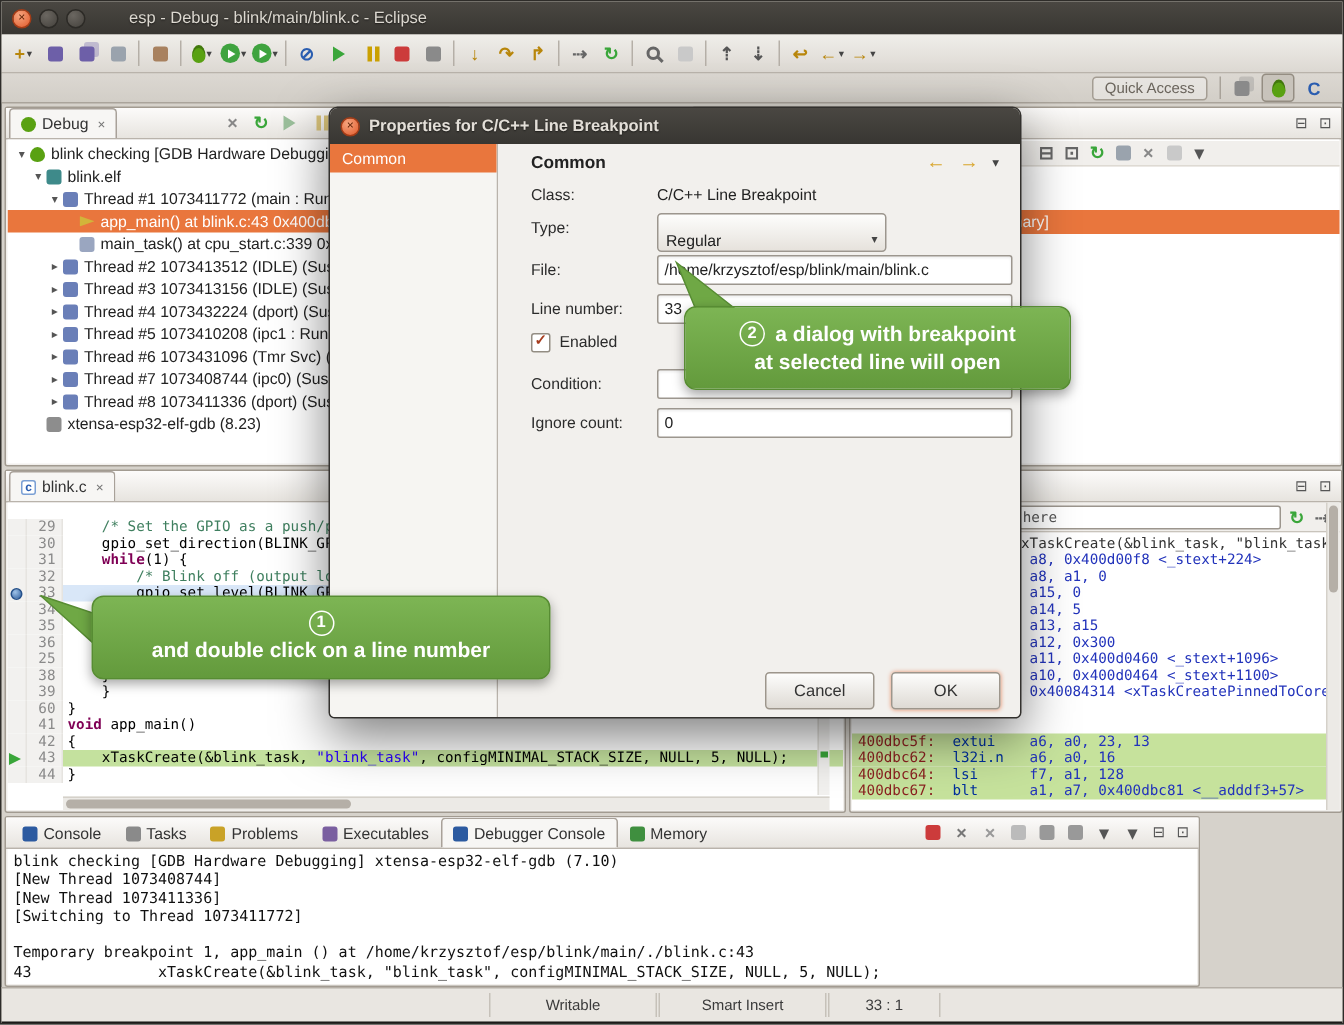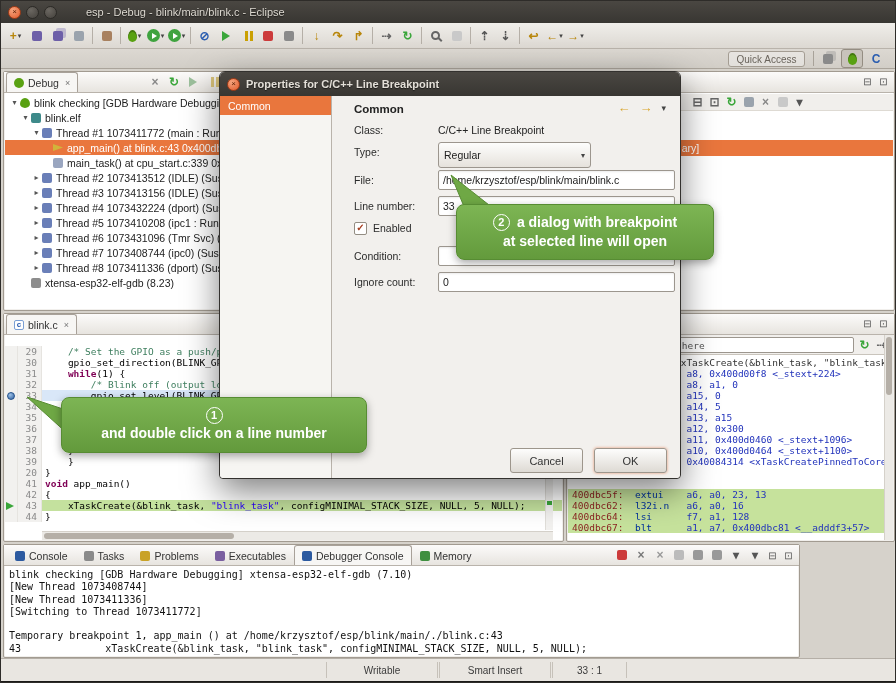--- a/index.html
+++ b/index.html
@@ -104,21 +104,21 @@
 .dlg-body{position:absolute;left:0;top:24px;right:0;bottom:0;background:#f2f0ed;border-radius:0 0 4px 4px}
 .dlg-side{position:absolute;left:0;top:0;bottom:0;width:112px;background:#f6f5f2;border-right:1px solid #b9b3ab;border-radius:0 0 0 4px}
 .dlg-side-item{height:19px;background:#e9763d;color:#fff;font-size:10.5px;display:flex;align-items:center;padding-left:8px}
 .dlg-head{position:absolute;left:134px;top:7px;font-weight:bold;font-size:11.5px;color:#222}
 .dlg-nav{position:absolute;right:14px;top:5px;display:flex;gap:9px;align-items:center}
 .dlg-nav .g{font-size:13px;font-weight:bold;color:#d9a62e;line-height:1}
 .dlg-nav .m{font-size:9px;color:#444}
 .flabel{position:absolute;left:134px;height:20px;display:flex;align-items:center;font-size:10.5px;color:#2b2b2b;white-space:nowrap}
 .fvalue{position:absolute;left:218px;height:20px;display:flex;align-items:center;font-size:10.5px;color:#222;white-space:nowrap}
 .finput{position:absolute;left:218px;width:237px;height:20px;border:1px solid #9c968e;border-radius:2px;background:#fff;font-size:10.5px;color:#222;display:flex;align-items:center;padding-left:4px;box-shadow:inset 0 1px 2px rgba(0,0,0,.08)}
-.combo{position:absolute;left:218px;width:153px;height:21px;border:1px solid #9c968e;border-radius:3px;background:linear-gradient(#fdfdfc,#e6e2dc);font-size:10.5px;color:#222;display:flex;align-items:center;padding:12px 5px}
+.combo{position:absolute;left:218px;width:153px;height:21px;border:1px solid #9c968e;border-radius:3px;background:linear-gradient(#fdfdfc,#e6e2dc);font-size:10.5px;color:#222;display:flex;align-items:flex-start;padding:12px 5px}
 .combo .ca{margin-left:auto;font-size:8px;color:#444}
 .cbrow{position:absolute;left:134px;display:flex;align-items:center;gap:6px;height:16px}
 .cb{width:13px;height:13px;border:1px solid #938d83;border-radius:2px;background:#fff;display:flex;align-items:center;justify-content:center}
 .cb .chk{font-size:10px;font-weight:bold;color:#a63c1e;line-height:1}
 .cbrow .cblab{font-size:10.5px;color:#2b2b2b}
 .btn{position:absolute;top:352px;width:73px;height:25px;border:1px solid #9d968c;border-radius:3px;background:linear-gradient(#fdfdfc,#deDAd4);font-family:"Liberation Sans",sans-serif;font-size:11px;color:#333}
 .okbtn{box-shadow:0 0 3px #e8936e}
 
 .callout{position:absolute;border-radius:8px;background:linear-gradient(#7db554,#639a3c);border:1px solid #578c33;box-shadow:0 3px 8px rgba(0,0,0,.35);color:#fff;display:flex;flex-direction:column;align-items:center;justify-content:center;z-index:20;font-size:14px;font-weight:600;line-height:19px}
 .callout .l1{display:flex;align-items:center;gap:7px}
@@ -441,36 +441,36 @@
           <span class="ln">35</span>
           <span class="ct"><span class="tk-p">        </span><span class="tk-c">/* Blink on (output high) */</span></span>
         </div>
         <div class="coderow">
           <span class="ruler"></span>
           <span class="ln">36</span>
           <span class="ct"><span class="tk-p">        gpio_set_level(BLINK_GPIO, 1);</span></span>
         </div>
         <div class="coderow">
           <span class="ruler"></span>
-          <span class="ln">37</span>
+          <span class="ln">25</span>
           <span class="ct"><span class="tk-p">        vTaskDelay(1000 / portTICK_PERIOD_MS);</span></span>
         </div>
         <div class="coderow">
           <span class="ruler"></span>
           <span class="ln">38</span>
           <span class="ct"><span class="tk-p">    }</span></span>
         </div>
         <div class="coderow">
           <span class="ruler"></span>
           <span class="ln">39</span>
           <span class="ct"><span class="tk-p">    }</span></span>
         </div>
         <div class="coderow">
           <span class="ruler"></span>
-          <span class="ln">20</span>
+          <span class="ln">60</span>
           <span class="ct"><span class="tk-p">}</span></span>
         </div>
         <div class="coderow">
           <span class="ruler"></span>
           <span class="ln">41</span>
           <span class="ct"><span class="tk-k">void</span><span class="tk-p"> app_main()</span></span>
         </div>
         <div class="coderow">
           <span class="ruler"></span>
           <span class="ln">42</span>

